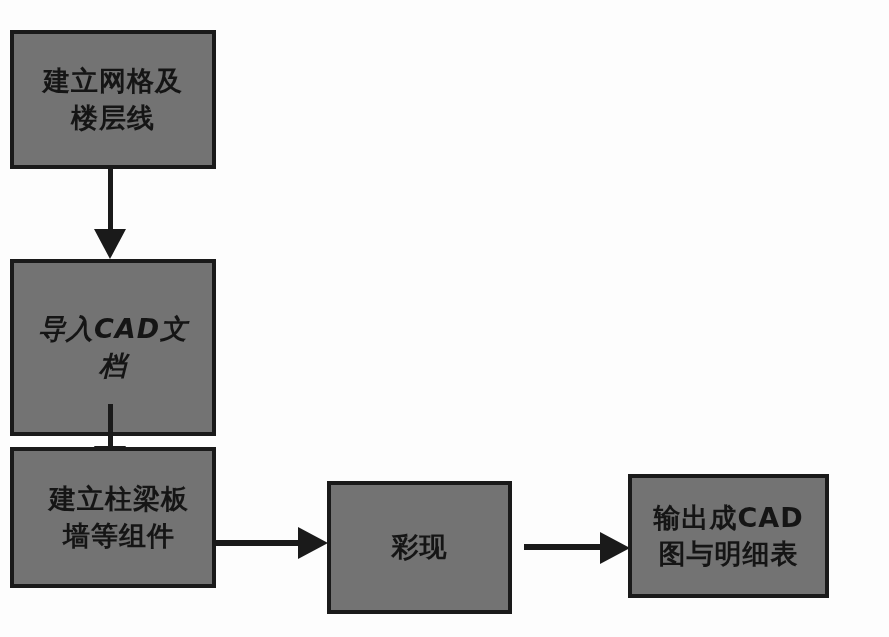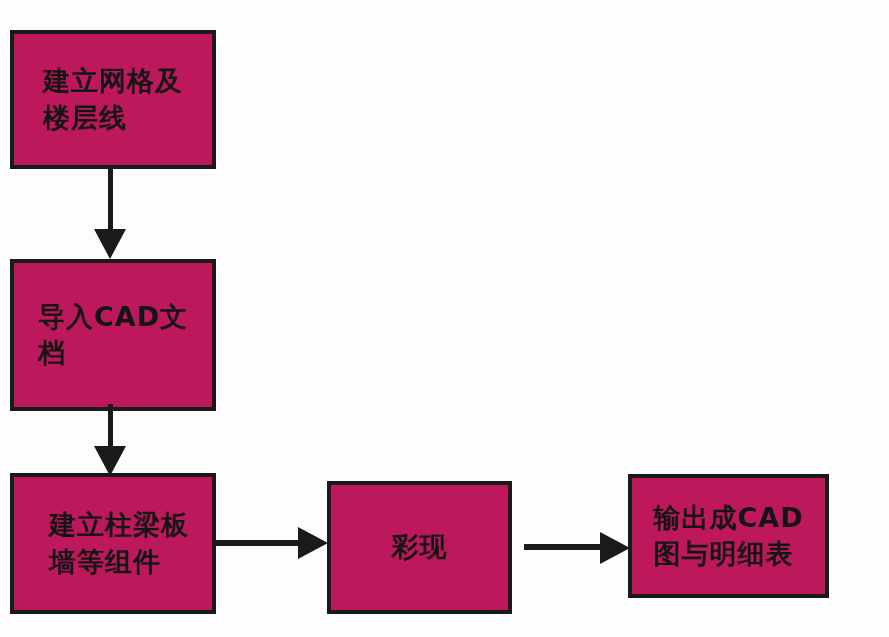--- a/index.html
+++ b/index.html
@@ -11,26 +11,26 @@
     position: relative;
     width: 889px;
     height: 637px;
     background: #fdfdfd;
     font-family: "DejaVu Sans", "Liberation Sans", sans-serif;
     overflow: hidden;
   }
   .node {
     position: absolute;
     box-sizing: border-box;
-    background: #be185d;
+    background: #737373;
     border: 4px solid #1a1a1a;
     display: flex;
     align-items: center;
     justify-content: center;
-    text-align: left;
+    text-align: center;
   }
   .node-label {
     font-size: 27px;
     font-weight: 700;
     line-height: 1.35;
     color: #151515;
     letter-spacing: 1px;
     white-space: pre-line;
     padding: 0 6px;
   }
@@ -70,31 +70,31 @@
   <div class="node" style="left:10px; top:30px; width:206px; height:139px;">
     <span class="node-label">建立网格及
 楼层线</span>
   </div>
 
   <div class="edge">
     <div class="edge-line-v" style="left:108px; top:169px; width:5px; height:70px;"></div>
     <div class="arrowhead-down" style="left:94px; top:229px;"></div>
   </div>
 
-  <div class="node" style="left:10px; top:259px; width:206px; height:152px;">
+  <div class="node" style="left:10px; top:259px; width:206px; height:177px;font-style:italic;">
     <span class="node-label">导入CAD文
 档</span>
   </div>
 
   <div class="edge">
     <div class="edge-line-v" style="left:108px; top:404px; width:5px; height:52px;"></div>
     <div class="arrowhead-down" style="left:94px; top:446px;"></div>
   </div>
 
-  <div class="node" style="left:10px; top:473px; width:206px; height:141px;padding-left:12px;">
+  <div class="node" style="left:10px; top:447px; width:206px; height:141px;padding-left:12px;">
     <span class="node-label">建立柱梁板
 墙等组件</span>
   </div>
 
   <div class="edge">
     <div class="edge-line-h" style="left:216px; top:540px; width:86px; height:6px;"></div>
     <div class="arrowhead-right" style="left:298px; top:527px;"></div>
   </div>
 
   <div class="node" style="left:327px; top:481px; width:185px; height:133px;">

